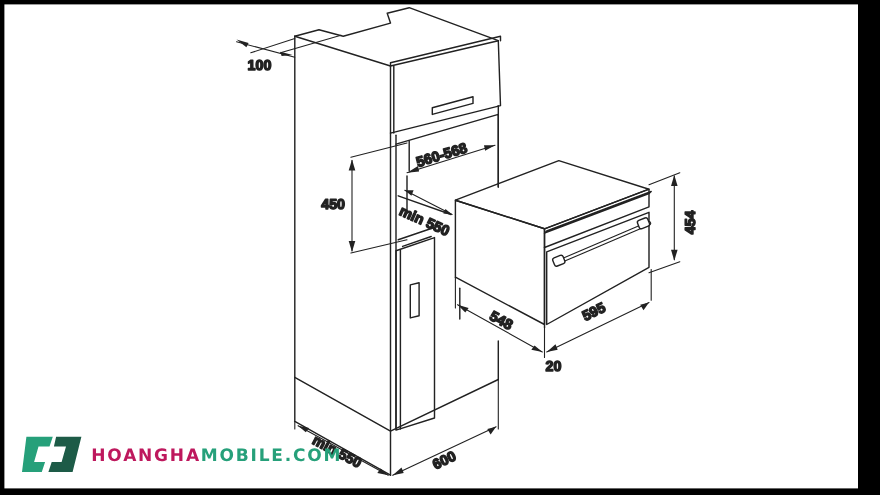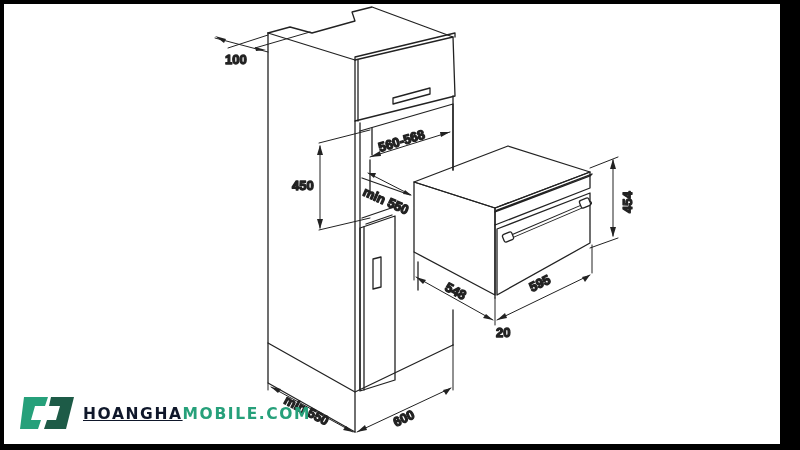--- a/index.html
+++ b/index.html
@@ -3,21 +3,21 @@
   <meta charset="utf-8">
   <style>
     html, body { margin: 0; padding: 0; }
     body { width: 800px; height: 450px; background: #000; overflow: hidden; position: relative; font-family: "Liberation Sans", sans-serif; }
     .canvas { position: absolute; left: 4px; top: 4px; width: 776px; height: 440px; background: #fff; overflow: hidden; }
     svg.diagram { position: absolute; left: -4px; top: -4px; width: 800px; height: 450px; }
     .dim-label { font-family: "Liberation Sans", sans-serif; font-size: 13px; font-weight: bold; fill: #222; }
     .logo { position: absolute; left: 14px; top: 389px; display: flex; align-items: center; }
     .logo-mark { width: 60px; height: 40px; }
     .logo-text { font-family: "DejaVu Sans", sans-serif; font-weight: bold; font-size: 15.5px; letter-spacing: 1.6px; margin-left: 5px; margin-top: 2px; }
-    .logo-text .dark { color: #0f172a; text-decoration: underline; }
+    .logo-text .dark { color: #be185d; }
     .logo-text .light { color: #26a07a; }
   </style>
 </head>
 <body>
 
 <div class="canvas">
   <svg class="diagram" viewBox="0 0 800 450" fill="none" stroke="#222" stroke-width="1.3" stroke-linejoin="round" stroke-linecap="round">
 
     <g>
 

